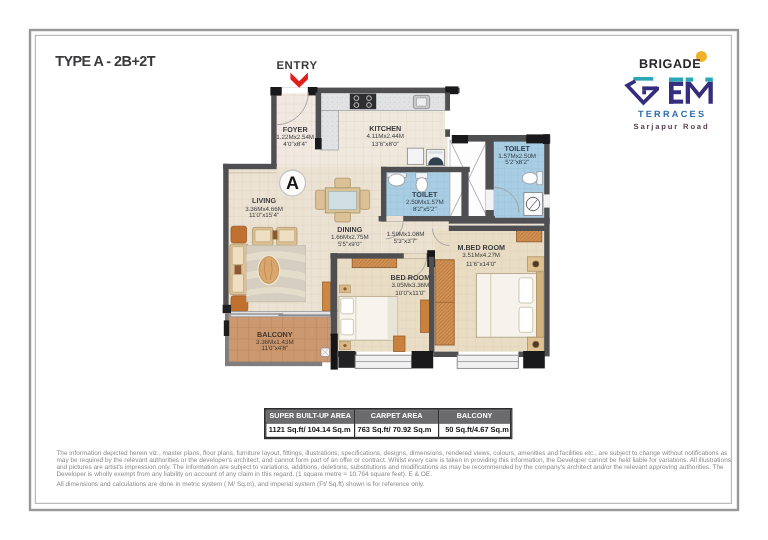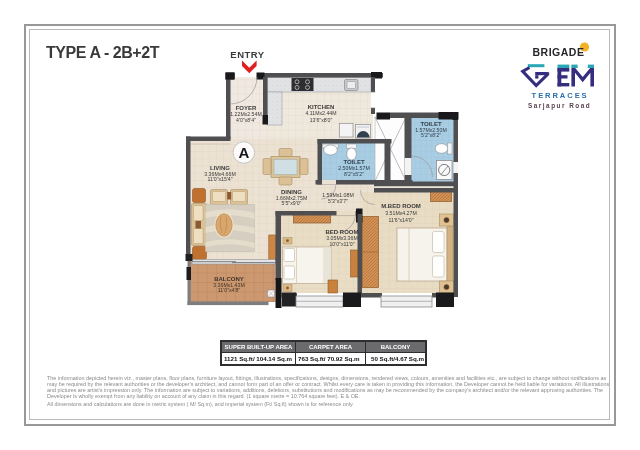--- a/index.html
+++ b/index.html
@@ -6,21 +6,21 @@
   body{font-family:"Liberation Sans",sans-serif;position:relative;}
   .abs{position:absolute;}
 </style>
 </head>
 <body>
 
 <div class="abs" style="left:24px;top:24px;width:588px;height:398px;border:2px solid #98989a;"></div>
 
 <div class="abs" style="left:29px;top:29px;width:579px;height:389px;border:1px solid #b9b9bb;"></div>
 
-<div class="abs" style="left:46px;top:43.5px;font-size:16px;font-weight:bold;color:#3a3a3c;letter-spacing:-0.45px;">TYPE A - 2B+2T</div>
+<div class="abs" style="left:46px;top:43.5px;font-size:12px;font-weight:bold;color:#3a3a3c;letter-spacing:-0.45px;">TYPE A - 2B+2T</div>
 
 <svg class="abs" style="left:515px;top:38px;" width="92" height="75" viewBox="0 0 92 75">
 
   <circle cx="69.5" cy="9" r="4.6" fill="#f2b228"></circle>
 
   <text x="17.5" y="18.3" font-family="Liberation Sans" font-size="10.5" font-weight="bold" fill="#26262b" letter-spacing="0.5">BRIGADE</text>
 
   <g>
     <rect x="12.8" y="26.2" width="16.6" height="3" fill="#2aa7b5"></rect>
     <path d="M 14.5 29.5 L 7.7 33.3 L 21.2 47.6 L 32.6 36.3 L 32.6 34.2" fill="none" stroke="#352d7e" stroke-width="3.1"></path>

